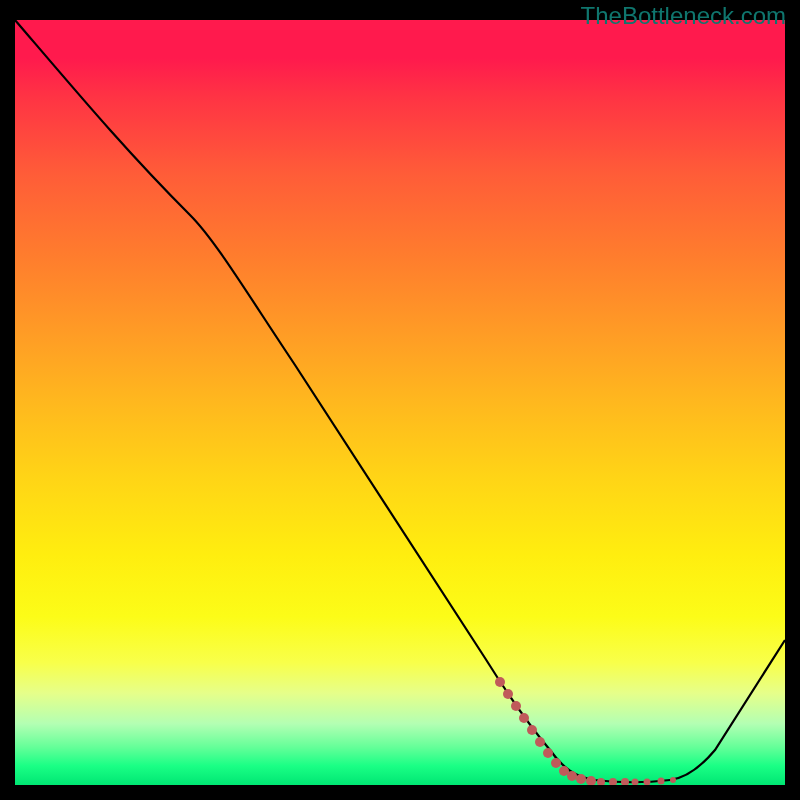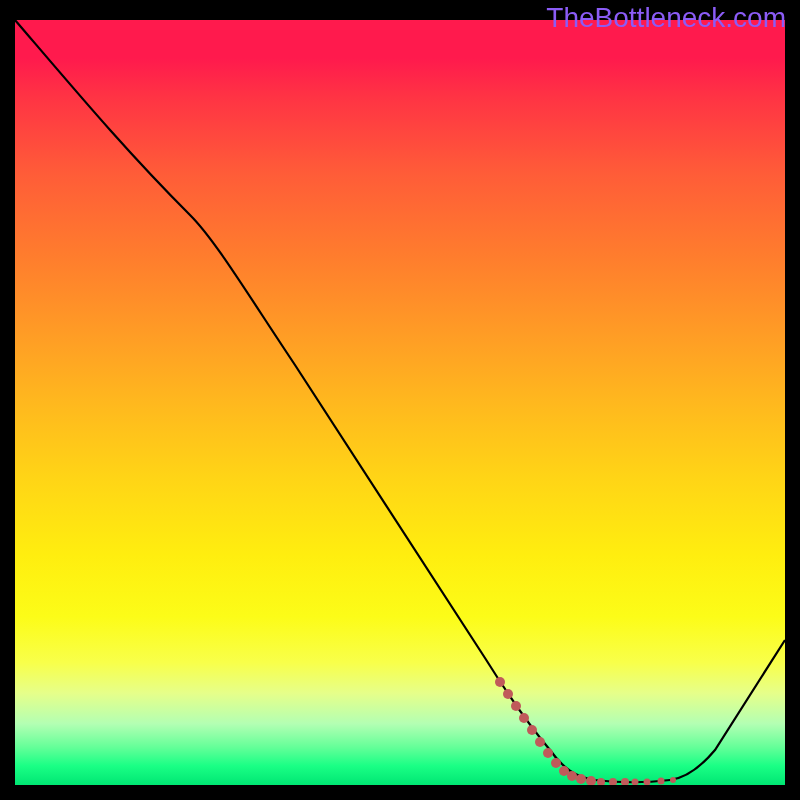--- a/index.html
+++ b/index.html
@@ -40,22 +40,22 @@
     );
   }
   .curve-layer {
     position: absolute;
     inset: 0;
   }
   .watermark {
     position: absolute;
     top: 2px;
     right: 14px;
-    color: #8b5cf6;
-    font-size: 28px;
+    color: #0f766e;
+    font-size: 24px;
     font-family: Arial, sans-serif;
   }
 </style>
 </head>
 <body>
 
 <div class="chart-area">
   <div class="gradient-bg"></div>
   <svg class="curve-layer" viewBox="0 0 770 765" preserveAspectRatio="none">
     <path d="M 0 0

